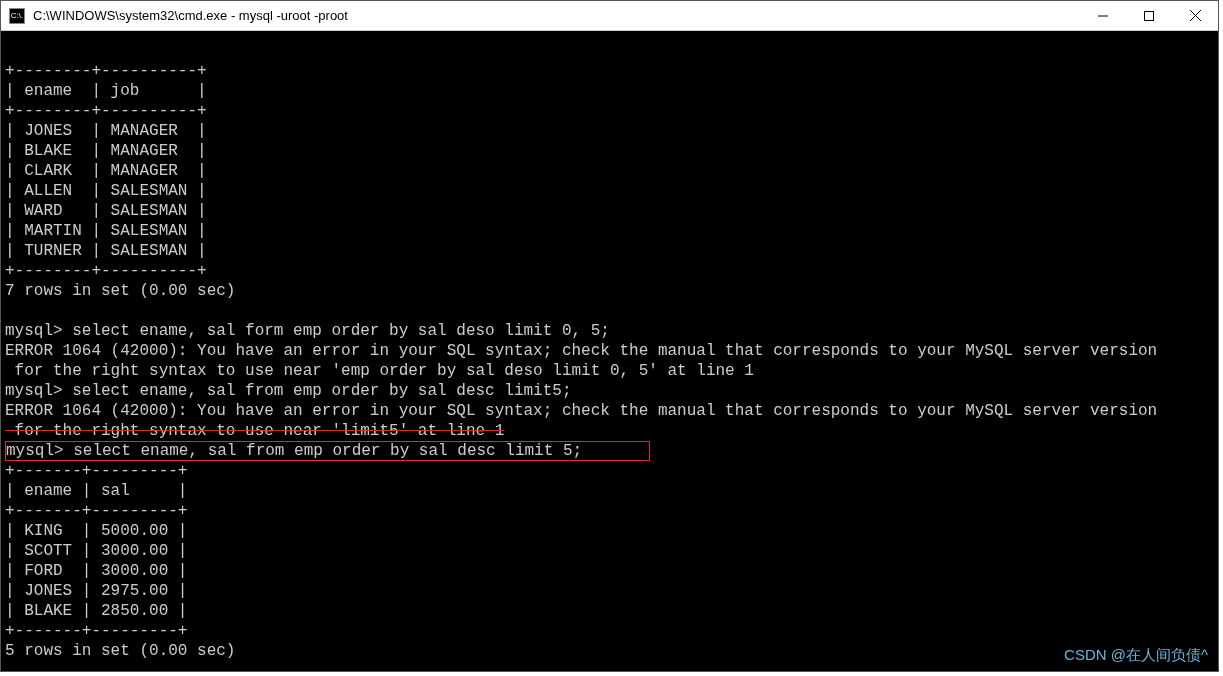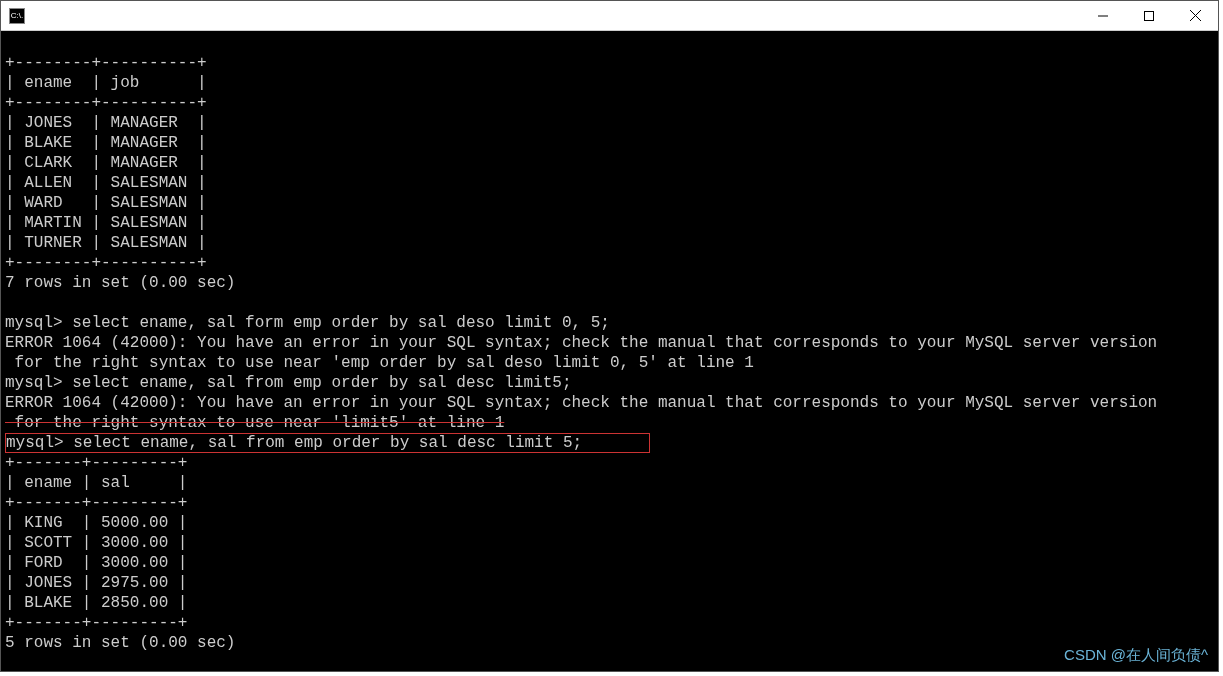--- a/index.html
+++ b/index.html
@@ -40,21 +40,21 @@
   .tb-btn {
     width: 46px; height: 30px; display: flex; align-items:center; justify-content:center;
     font-size: 14px; color:#000;
   }
   .terminal {
     flex: 1;
     background: #000;
     color: #ccc;
     font-size: 16px;
     line-height: 20px;
-    padding: 2px 4px 2px 4px;
+    padding: 10px 4px 2px 4px;
     white-space: pre;
     font-family: "NSimSun","SimSun","Consolas","Courier New",monospace;
     overflow: hidden;
     position: relative;
     border-radius: 25px;
   }
   .strike { text-decoration: line-through; text-decoration-color:#c33; text-decoration-thickness:1px; }
   .redbox { border:1px solid #c33; }
   .watermark {
     position:absolute; bottom:6px; right:10px;
@@ -63,20 +63,21 @@
   }
 </style>
 </head>
 <body>
 
 <div class="window">
 
   <div class="titlebar">
     <div class="titlebar-left">
       <div class="cmd-icon">C:\.</div>
+      <span>C:\WINDOWS\system32\cmd.exe - mysql  -uroot -proot</span>
     </div>
     <div class="titlebar-buttons">
       <div class="tb-btn">
           <svg width="10" height="10">
             <line x1="0" y1="5" x2="10" y2="5" stroke="#000" stroke-width="1"></line>
           </svg>
         </div>
       <div class="tb-btn">
           <svg width="10" height="10">
             <rect x="0.5" y="0.5" width="9" height="9" fill="none" stroke="#000" stroke-width="1"></rect>

